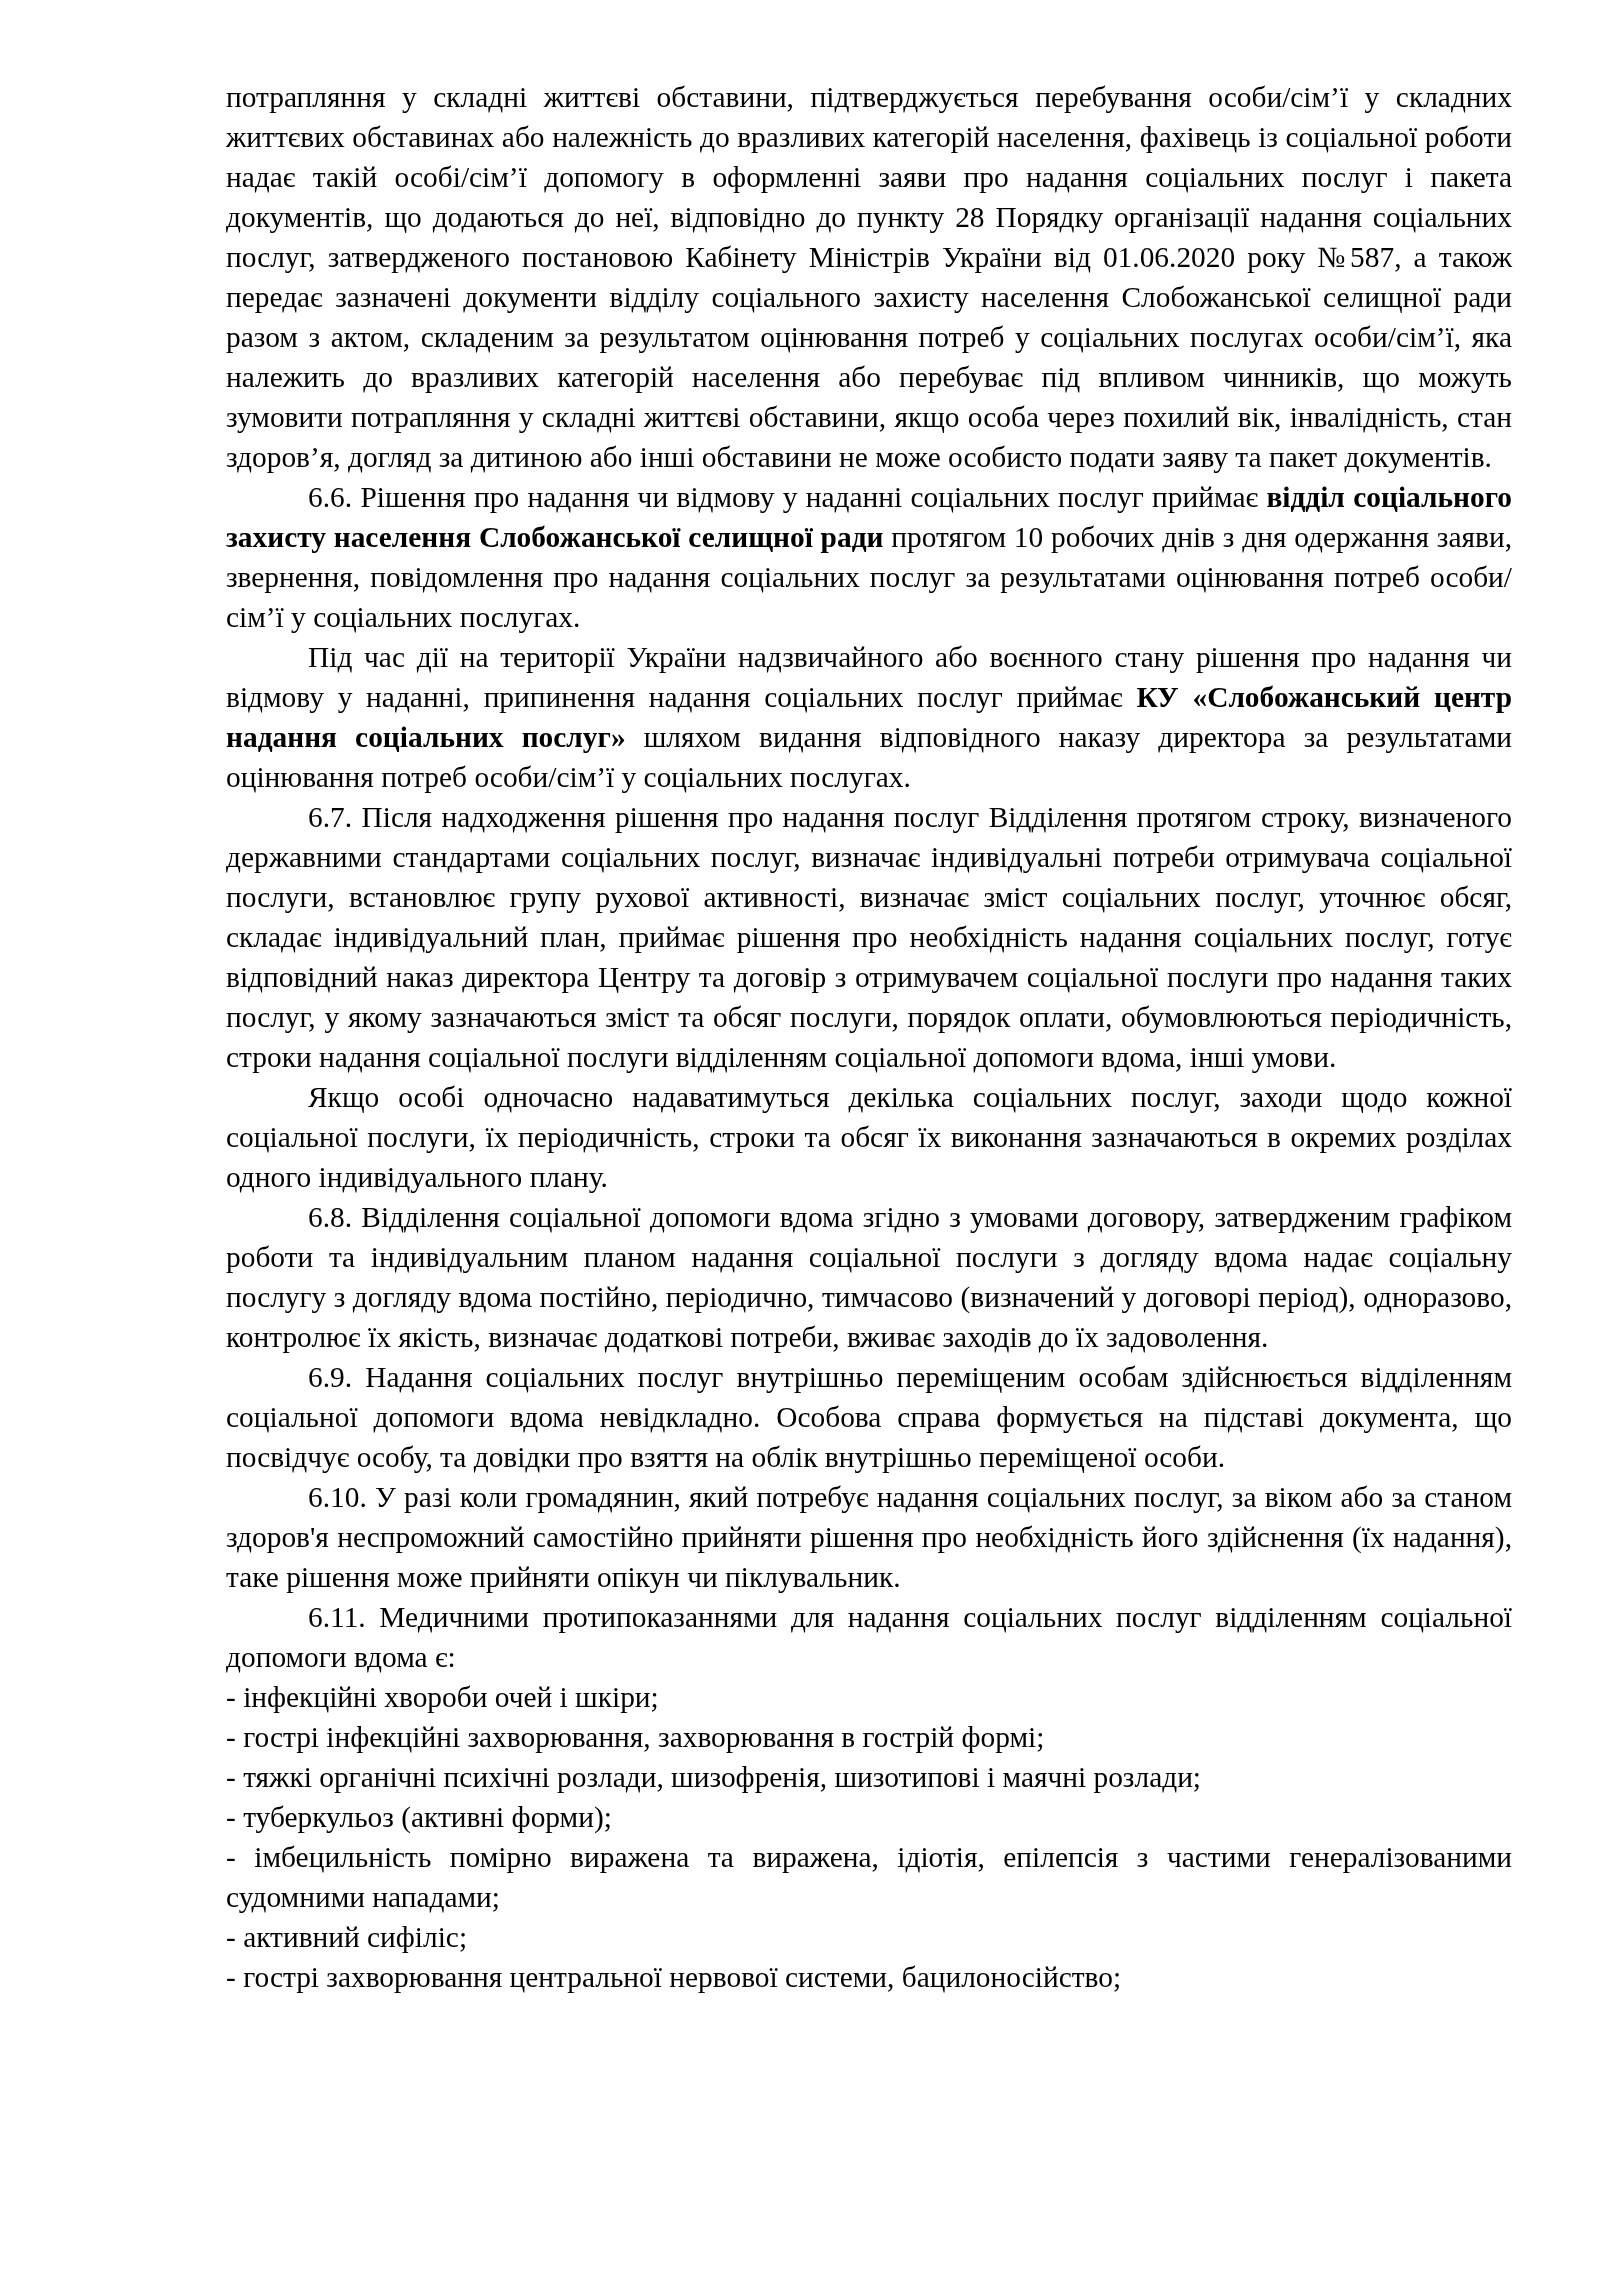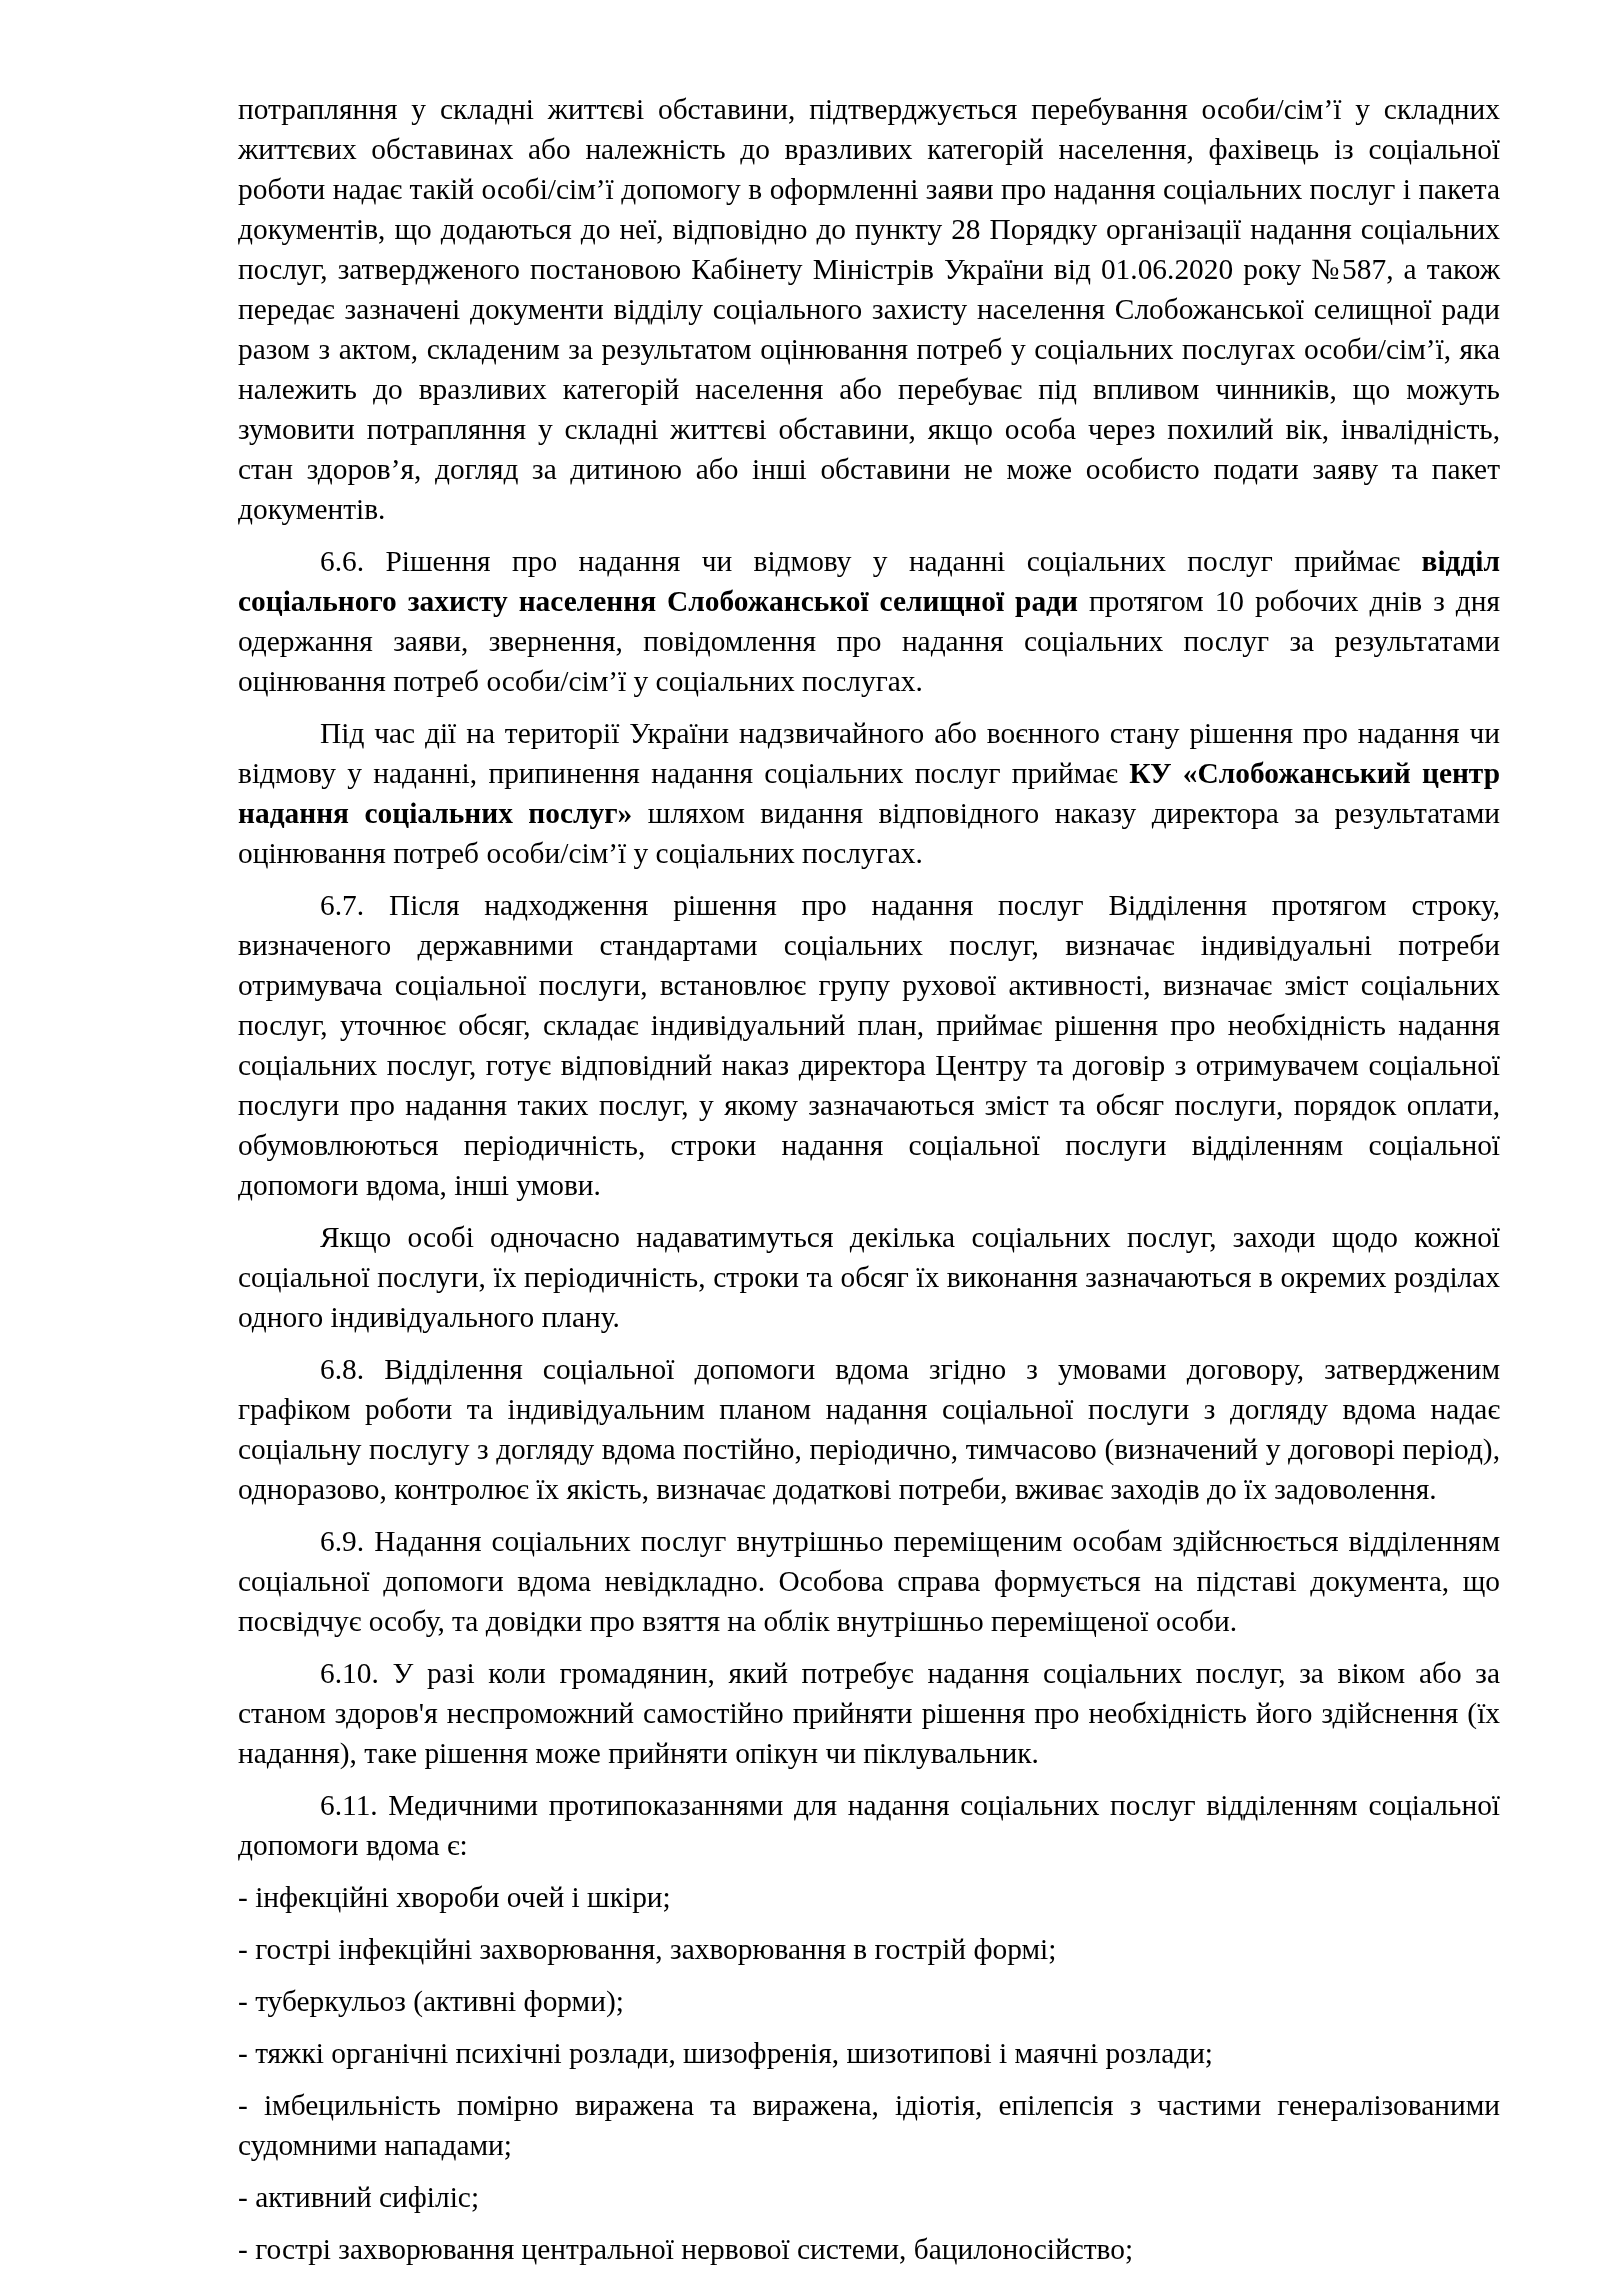--- a/index.html
+++ b/index.html
@@ -19,21 +19,21 @@
   .text-block {
     position: absolute;
     left: 226px;
     top: 77px;
     width: 1286px;
     font-size: 29.4px;
     line-height: 40px;
     text-align: justify;
   }
   .para {
-    margin: 12px;
+    margin: 0;
     padding: 0;
   }
   .para.indent {
     text-indent: 82px;
   }
   .para.justify-last {
     text-align-last: justify;
   }
   .bold {
     font-weight: bold;
@@ -48,20 +48,20 @@
       <p class="para indent"><span>6.6. Рішення про надання чи відмову у наданні соціальних послуг приймає </span><span class="bold">відділ соціального захисту населення Слобожанської селищної ради</span><span> протягом 10 робочих днів з дня одержання заяви, звернення, повідомлення про надання соціальних послуг за результатами оцінювання потреб особи/сім’ї у соціальних послугах.</span></p>
       <p class="para indent"><span>Під час дії на території України надзвичайного або воєнного стану рішення про надання чи відмову у наданні, припинення надання соціальних послуг приймає </span><span class="bold">КУ «Слобожанський центр надання соціальних послуг»</span><span> шляхом видання відповідного наказу директора за результатами оцінювання потреб особи/сім’ї у соціальних послугах.</span></p>
       <p class="para indent"><span>6.7. Після надходження рішення про надання послуг Відділення протягом строку, визначеного державними стандартами соціальних послуг, визначає індивідуальні потреби отримувача соціальної послуги, встановлює групу рухової активності, визначає зміст соціальних послуг, уточнює обсяг, складає індивідуальний план, приймає рішення про необхідність надання соціальних послуг, готує відповідний наказ директора Центру та договір з отримувачем соціальної послуги про надання таких послуг, у якому зазначаються зміст та обсяг послуги, порядок оплати, обумовлюються періодичність, строки надання соціальної послуги відділенням соціальної допомоги вдома, інші умови.</span></p>
       <p class="para indent"><span>Якщо особі одночасно надаватимуться декілька соціальних послуг, заходи щодо кожної соціальної послуги, їх періодичність, строки та обсяг їх виконання зазначаються в окремих розділах одного індивідуального плану.</span></p>
       <p class="para indent"><span>6.8. Відділення соціальної допомоги вдома згідно з умовами договору, затвердженим графіком роботи та індивідуальним планом надання соціальної послуги з догляду вдома надає соціальну послугу з догляду вдома постійно, періодично, тимчасово (визначений у договорі період), одноразово, контролює їх якість, визначає додаткові потреби, вживає заходів до їх задоволення.</span></p>
       <p class="para indent"><span>6.9. Надання соціальних послуг внутрішньо переміщеним особам здійснюється відділенням соціальної допомоги вдома невідкладно. Особова справа формується на підставі документа, що посвідчує особу, та довідки про взяття на облік внутрішньо переміщеної особи.</span></p>
       <p class="para indent"><span>6.10. У разі коли громадянин, який потребує надання соціальних послуг, за віком або за станом здоров'я неспроможний самостійно прийняти рішення про необхідність його здійснення (їх надання), таке рішення може прийняти опікун чи піклувальник.</span></p>
       <p class="para indent"><span>6.11. Медичними протипоказаннями для надання соціальних послуг відділенням соціальної допомоги вдома є:</span></p>
       <p class="para"><span>- інфекційні хвороби очей і шкіри;</span></p>
       <p class="para"><span>- гострі інфекційні захворювання, захворювання в гострій формі;</span></p>
+      <p class="para"><span>- тяжкі органічні психічні розлади, шизофренія, шизотипові і маячні розлади;</span></p>
       <p class="para"><span>- туберкульоз (активні форми);</span></p>
-      <p class="para"><span>- тяжкі органічні психічні розлади, шизофренія, шизотипові і маячні розлади;</span></p>
       <p class="para"><span>- імбецильність помірно виражена та виражена, ідіотія, епілепсія з частими генералізованими судомними нападами;</span></p>
       <p class="para"><span>- активний сифіліс;</span></p>
       <p class="para"><span>- гострі захворювання центральної нервової системи, бацилоносійство;</span></p>
     </div>
 </div>
 
 
 </body></html>

